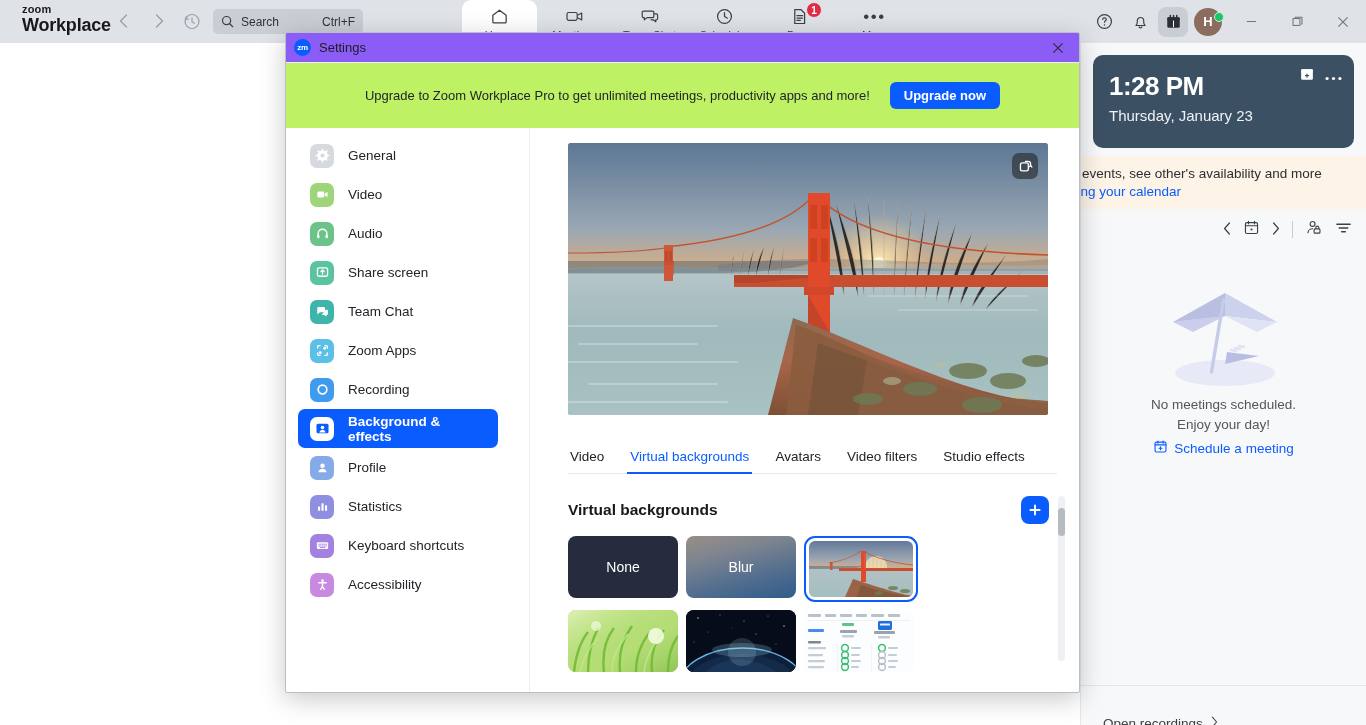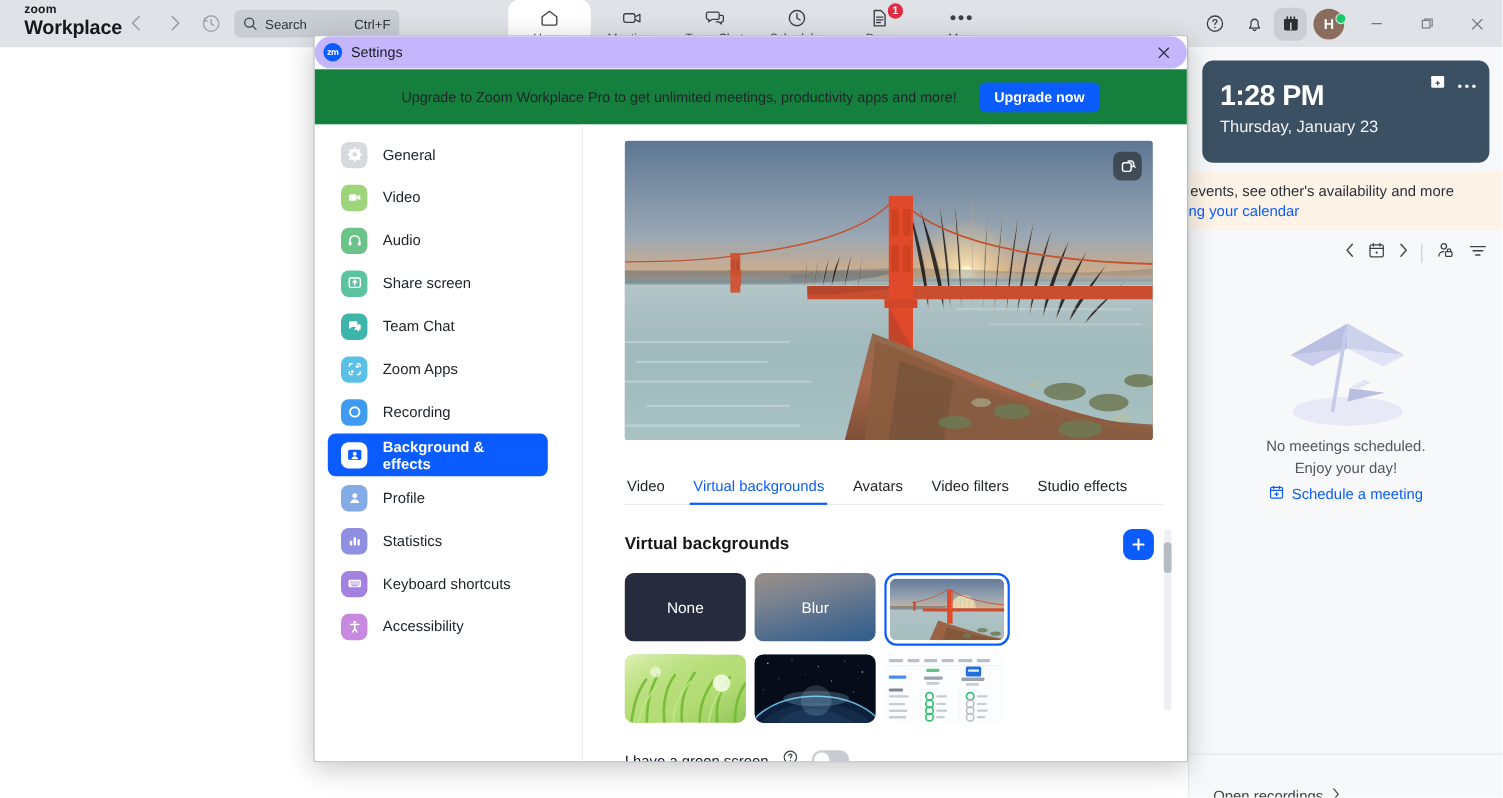--- a/index.html
+++ b/index.html
@@ -101,32 +101,32 @@
 
   
   .dialog {
     position: absolute; left: 285px; top: 32px; width: 795px; height: 661px;
     background: #fff; border: 1px solid #b9bec4; border-radius: 2px;
     box-shadow: 0 6px 26px rgba(0,0,0,.22);
     display: flex; flex-direction: column; overflow: hidden;
   }
   .dlg-title {
     height: 30px; display: flex; align-items: center; padding: 0 0 0 8px;
-    border-bottom: 1px solid #eceef1; background: #c4b5fd; flex: none; border-radius: 15px;
+    border-bottom: 1px solid #eceef1; background: #8b5cf6; flex: none;
   }
   .zm-logo {
     width: 17px; height: 17px; border-radius: 50%; background: #0b5cff;
     color: #fff; font-size: 8px; font-weight: 700;
     display: flex; align-items: center; justify-content: center; letter-spacing: -.3px;
   }
   .dlg-title-text { font-size: 13px; color: #1c1e21; margin-left: 8px; }
   .dlg-close { margin-left: auto; width: 42px; height: 30px; display: flex; align-items: center; justify-content: center; color: #2b2f33; }
 
   .upgrade-banner {
-    height: 50px; background: #15803d; display: flex; align-items: center; justify-content: center;
+    height: 65px; background: #bef264; display: flex; align-items: center; justify-content: center;
     gap: 20px; flex: none;
   }
   .upgrade-text { font-size: 13px; color: #21252a; }
   .upgrade-btn {
     background: #0b5cff; color: #fff; border: none; border-radius: 6px;
     height: 27px; padding: 0 14px; font-size: 13px; font-weight: 700;
     font-family: "Liberation Sans", sans-serif;
   }
 
   .dlg-body { flex: 1; display: flex; min-height: 0; }

